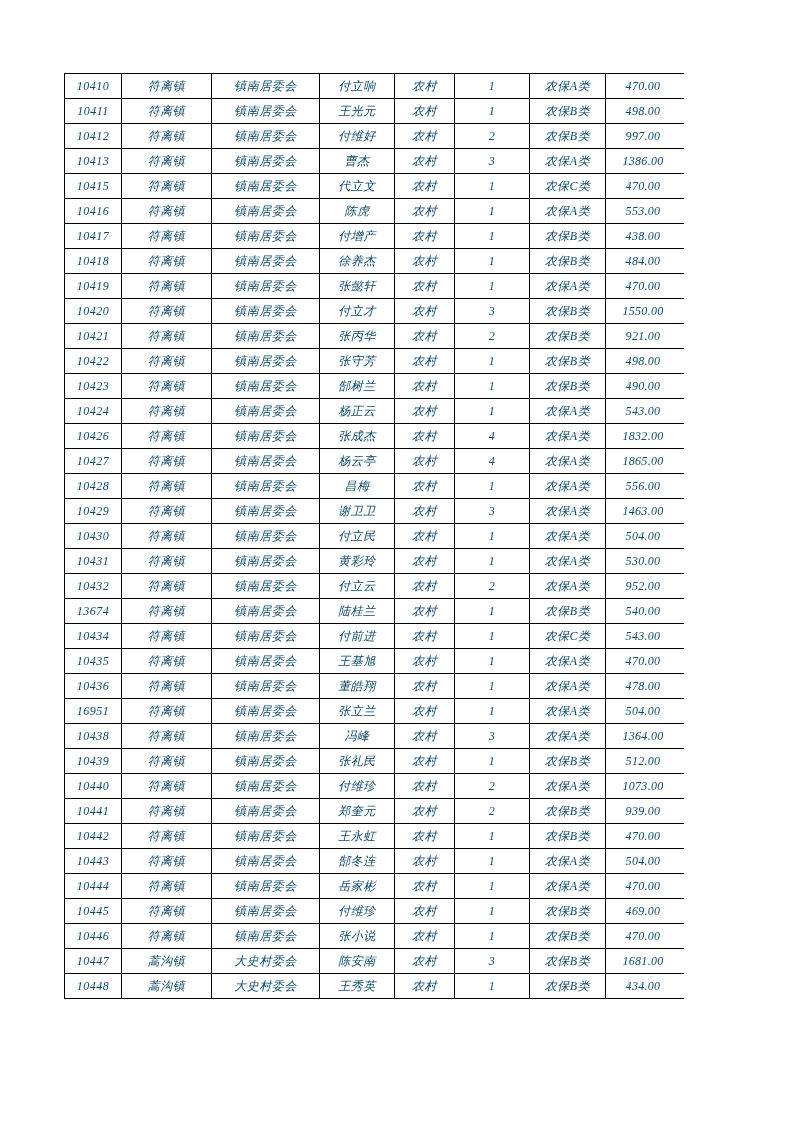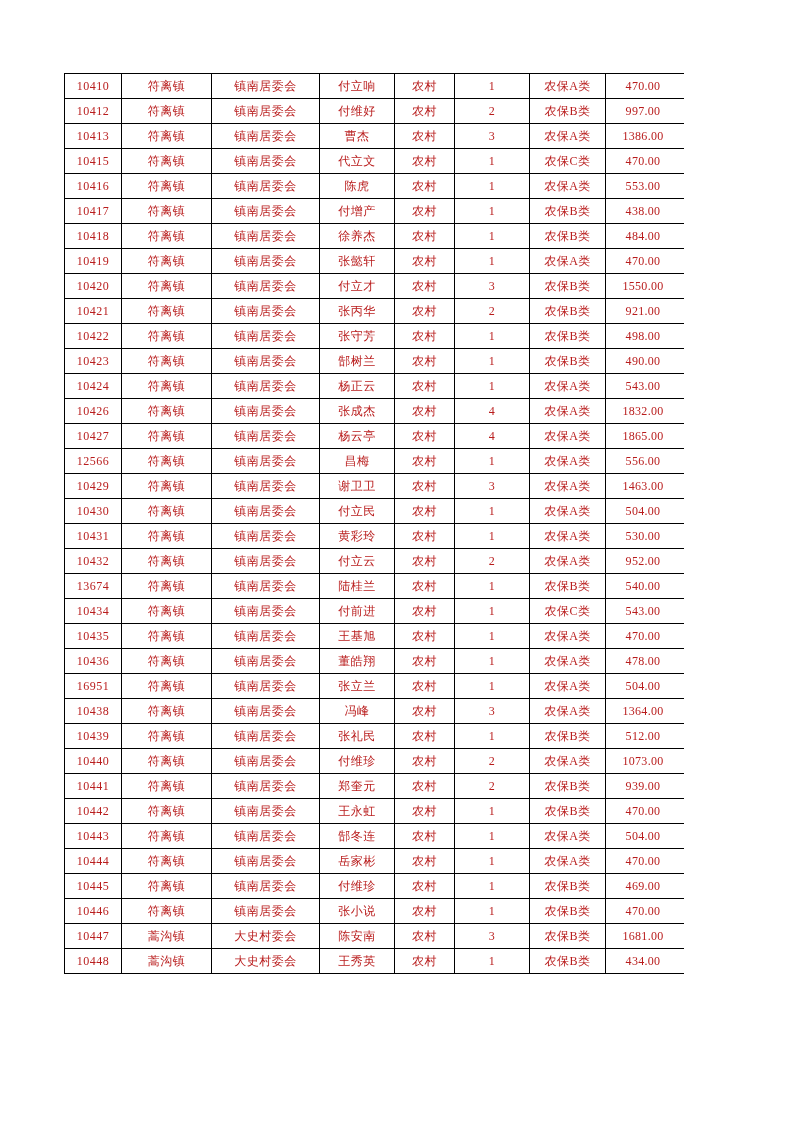--- a/index.html
+++ b/index.html
@@ -6,22 +6,23 @@
     margin: 0;
     padding: 0;
     background: #ffffff;
   }
   .page {
     position: relative;
     width: 684px;
     height: 1122px;
     background: #ffffff;
     font-family: "Liberation Serif", "DejaVu Serif", serif;
-    color: #b91c1c;
+    color: #0c4a6e;
     overflow: hidden;
+    font-style: italic;
   }
   table.roster {
     position: absolute;
     left: 64px;
     top: 73px;
     border-collapse: collapse;
     table-layout: fixed;
     width: 646px;
   }
   table.roster td {
@@ -68,20 +69,30 @@
           <td class="col-id">10410</td>
           <td class="col-town">符离镇</td>
           <td class="col-committee">镇南居委会</td>
           <td class="col-name">付立响</td>
           <td class="col-residence">农村</td>
           <td class="col-count">1</td>
           <td class="col-category">农保A类</td>
           <td class="col-amount">470.00</td>
         </tr>
         <tr>
+          <td class="col-id">10411</td>
+          <td class="col-town">符离镇</td>
+          <td class="col-committee">镇南居委会</td>
+          <td class="col-name">王光元</td>
+          <td class="col-residence">农村</td>
+          <td class="col-count">1</td>
+          <td class="col-category">农保B类</td>
+          <td class="col-amount">498.00</td>
+        </tr>
+        <tr>
           <td class="col-id">10412</td>
           <td class="col-town">符离镇</td>
           <td class="col-committee">镇南居委会</td>
           <td class="col-name">付维好</td>
           <td class="col-residence">农村</td>
           <td class="col-count">2</td>
           <td class="col-category">农保B类</td>
           <td class="col-amount">997.00</td>
         </tr>
         <tr>
@@ -208,21 +219,21 @@
           <td class="col-id">10427</td>
           <td class="col-town">符离镇</td>
           <td class="col-committee">镇南居委会</td>
           <td class="col-name">杨云亭</td>
           <td class="col-residence">农村</td>
           <td class="col-count">4</td>
           <td class="col-category">农保A类</td>
           <td class="col-amount">1865.00</td>
         </tr>
         <tr>
-          <td class="col-id">12566</td>
+          <td class="col-id">10428</td>
           <td class="col-town">符离镇</td>
           <td class="col-committee">镇南居委会</td>
           <td class="col-name">昌梅</td>
           <td class="col-residence">农村</td>
           <td class="col-count">1</td>
           <td class="col-category">农保A类</td>
           <td class="col-amount">556.00</td>
         </tr>
         <tr>
           <td class="col-id">10429</td>

